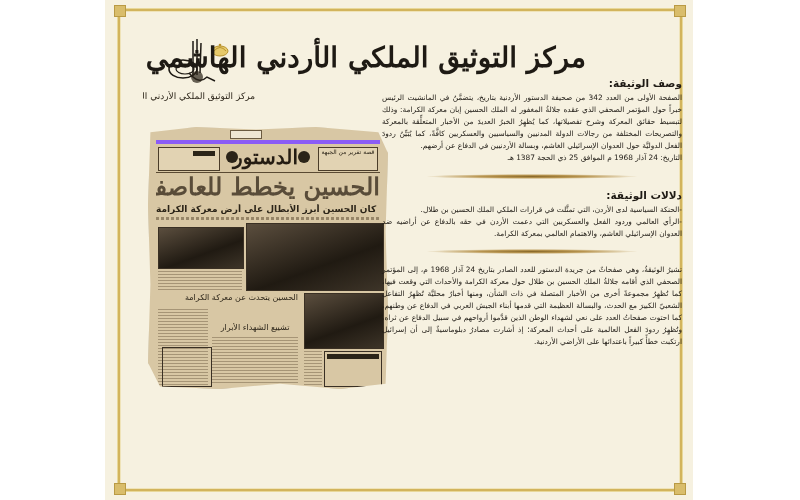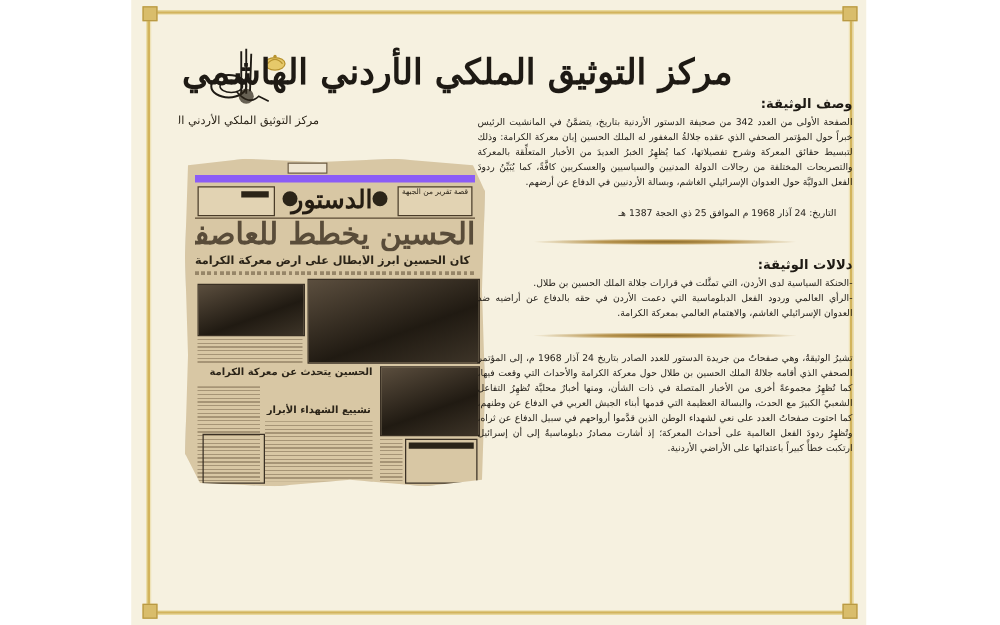--- a/index.html
+++ b/index.html
@@ -11,39 +11,39 @@
   .corner.bl { left:-6px; bottom:-6px; } .corner.br { right:-6px; bottom:-6px; }
 
   .main-title { position:absolute; left:166px; top:30px; width:300px; text-align:center; font-family:"DejaVu Serif", serif; font-size:28px; font-weight:bold; color:#1e1a14; direction:rtl; letter-spacing:-1px; white-space:nowrap; }
   .logo { position:absolute; left:23px; top:18px; width:110px; height:90px; }
   .tughra { position:absolute; left:20px; top:8px; width:55px; height:55px; }
   .crown { position:absolute; left:68px; top:14px; width:18px; height:14px; }
   .logo-caption { position:absolute; left:0; top:62px; width:112px; text-align:center; font-family:"DejaVu Serif", serif; font-size:9px; color:#2b2418; direction:rtl; white-space:nowrap; overflow:hidden; }
 
   .newspaper { position:absolute; left:28px; top:116px; width:240px; height:262px; background:#d8c7a4; box-shadow:0 1px 3px rgba(0,0,0,0.25); clip-path: polygon(1% 2%, 20% 0%, 45% 1%, 70% 0%, 96% 2%, 100% 10%, 99% 40%, 100% 70%, 99% 98%, 80% 100%, 55% 98%, 30% 100%, 5% 99%, 0% 90%, 1% 60%, 0% 30%); }
   .np-top-strip { position:absolute; left:82px; top:3px; width:30px; height:7px; background:#efe6d2; border:1px solid #6b5a40; font-size:4px; }
-  .np-mast { position:absolute; left:8px; top:13px; width:224px; height:28px; border-top:6px solid #8b5cf6; border-bottom:1px solid #5a4a33; }
+  .np-mast { position:absolute; left:8px; top:13px; width:224px; height:28px; border-top:4px solid #8b5cf6; border-bottom:1px solid #5a4a33; }
   .np-box-left { position:absolute; left:2px; top:3px; width:60px; height:22px; border:1px solid #4a3c29; background:#e2d3b3; }
   .np-box-left .dark { position:absolute; right:4px; top:3px; width:22px; height:5px; background:#2b2418; }
   .np-box-right { position:absolute; right:2px; top:3px; width:58px; height:22px; border:1px solid #4a3c29; background:#e2d3b3; font-size:6px; color:#2b2418; text-align:center; direction:rtl; }
   .np-circle { position:absolute; top:7px; width:12px; height:12px; border-radius:50%; background:#2b2418; }
   .np-circle.l { left:70px; } .np-circle.r { right:70px; }
   .np-name { position:absolute; left:82px; top:1px; width:60px; text-align:center; font-family:"DejaVu Serif", serif; font-size:20px; font-weight:bold; color:#241c12; direction:rtl; }
   .np-headline { position:absolute; left:8px; top:45px; width:224px; text-align:center; font-family:"DejaVu Serif", serif; font-size:24px; font-weight:bold; color:#3a2e1f; direction:rtl; opacity:0.8; white-space:nowrap; overflow:hidden; }
   .np-sub { position:absolute; left:8px; top:77px; width:224px; text-align:left; font-size:9px; font-weight:bold; color:#2b2418; direction:rtl; white-space:nowrap; overflow:hidden; }
   .np-line { position:absolute; left:8px; top:90px; width:224px; height:3px; background:repeating-linear-gradient(90deg,#6b5a40 0 3px,transparent 3px 5px); opacity:0.6; }
   .photo { position:absolute; background:linear-gradient(160deg,#5b4e3e,#201a12 60%,#3d3428); border:1px solid #3a3024; }
   .np-col { position:absolute; background:repeating-linear-gradient(180deg,#7d6b50 0 1px,transparent 1px 3px); opacity:0.55; }
-  .np-block-text { position:absolute; font-size:8px; font-weight:bold; color:#2b2418; direction:rtl; white-space:nowrap; overflow:hidden; }
+  .np-block-text { position:absolute; font-size:8px; font-weight:normal; color:#2b2418; direction:rtl; white-space:nowrap; overflow:hidden; }
   .np-box { position:absolute; border:1px solid #3a3024; }
 
   .content { position:absolute; left:262px; top:66px; width:300px; direction:rtl; text-align:justify; color:#1e1a14; font-family:"DejaVu Sans", sans-serif; }
   .sec-title { font-size:10.5px; font-weight:bold; margin:0 0 3px 0; }
   .para { font-size:7.4px; line-height:12.1px; margin:0; }
-  .date-line { font-size:7.4px; line-height:12.1px; margin:13px; }
+  .date-line { font-size:7.4px; line-height:12.1px; margin:0; }
   .list-item { font-size:7.4px; line-height:12.1px; margin:0; }
   .divider { height:5px; width:210px; margin:9px auto 10px auto; background:radial-gradient(ellipse at center, #8a6a2a 0%, #b89550 35%, rgba(230,210,160,0) 72%); border-radius:50%; }
 </style>
 </head>
 <body>
 
 <div class="panel">
   <div class="frame">
     <div class="corner tl"></div>
     <div class="corner tr"></div>
@@ -105,22 +105,22 @@
       <div>
         <div class="sec-title">وصف الوثيقة:</div>
         <p class="para">الصفحة الأولى من العدد 342 من صحيفة الدستور الأردنية بتاريخ، يتضمَّنُ في المانشيت الرئيس خبراً حول المؤتمر الصحفي الذي عقده جلالةُ المغفور له الملك الحسين إبان معركة الكرامة: وذلك لتبسيط حقائق المعركة وشرح تفصيلاتها، كما يُظهِرُ الخبرُ العديدَ من الأخبار المتعلِّقة بالمعركة والتصريحات المختلفة من رجالات الدولة المدنيين والسياسيين والعسكريين كافَّةً، كما يُبَيِّنُ ردودَ الفعل الدوليَّة حول العدوان الإسرائيلي الغاشم، وبسالة الأردنيين في الدفاع عن أرضهم.</p>
         <p class="date-line">التاريخ: 24 آذار 1968 م الموافق 25 ذي الحجة 1387 هـ</p>
       </div>
 
       <div class="divider"></div>
 
       <div>
         <div class="sec-title">دلالات الوثيقة:</div>
-        <p class="list-item">-الحنكة السياسية لدى الأردن، التي تمثَّلت في قرارات جلالة الملك الحسين بن طلال.</p>
-        <p class="list-item">-الرأي العالمي وردود الفعل الدبلوماسية التي دعمت الأردن في حقه بالدفاع عن أراضيه ضد العدوان الإسرائيلي الغاشم، والاهتمام العالمي بمعركة الكرامة.</p>
+        <p class="list-item">-الحنكة السياسية لدى الأردن، التي تمثَّلت في قرارات الملكي الملك الحسين بن طلال.</p>
+        <p class="list-item">-الرأي العالمي وردود الفعل والعسكريين التي دعمت الأردن في حقه بالدفاع عن أراضيه ضد العدوان الإسرائيلي الغاشم، والاهتمام العالمي بمعركة الكرامة.</p>
       </div>
 
       <div class="divider"></div>
 
       <div>
         <p class="para">تشيرُ الوثيقةُ، وهي صفحاتٌ من جريدة الدستور للعدد الصادر بتاريخ 24 آذار 1968 م، إلى المؤتمر الصحفي الذي أقامه جلالةُ الملك الحسين بن طلال حول معركة الكرامة والأحداث التي وقعت فيها، كما تُظهِرُ مجموعةً أخرى من الأخبار المتصلة في ذات الشأن، ومنها أخبارٌ محليَّة تُظهِرُ التفاعل الشعبيّ الكبيرَ مع الحدث، والبسالة العظيمة التي قدمها أبناء الجيش العربي في الدفاع عن وطنهم، كما احتوت صفحاتُ العدد على نعي لشهداء الوطن الذين قدَّموا أرواحهم في سبيل الدفاع عن ثراه، وتُظهِرُ ردودَ الفعل العالمية على أحداث المعركة؛ إذ أشارت مصادرُ دبلوماسيةٌ إلى أن إسرائيل ارتكبت خطأً كبيراً باعتدائها على الأراضي الأردنية.</p>
       </div>
     </div>
   </div>
 </div>

